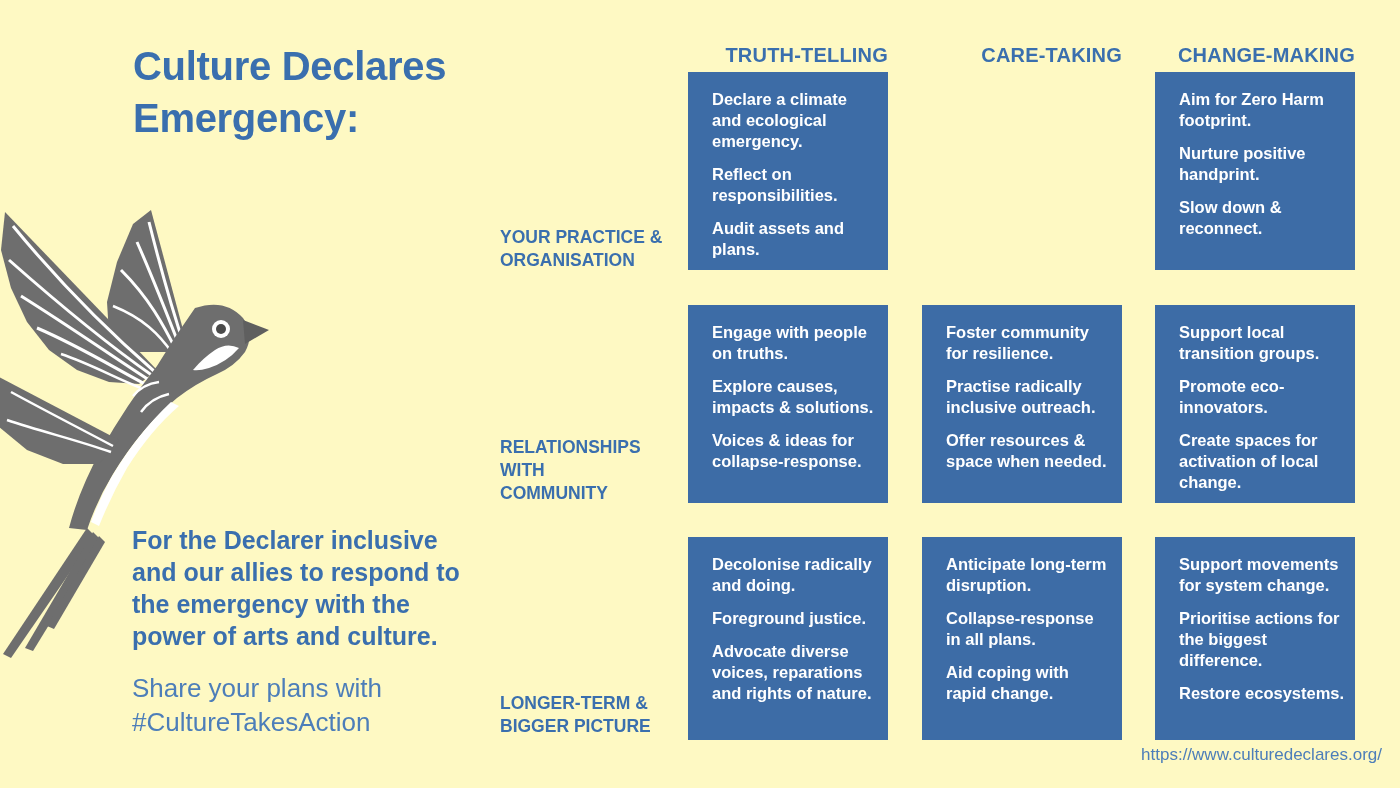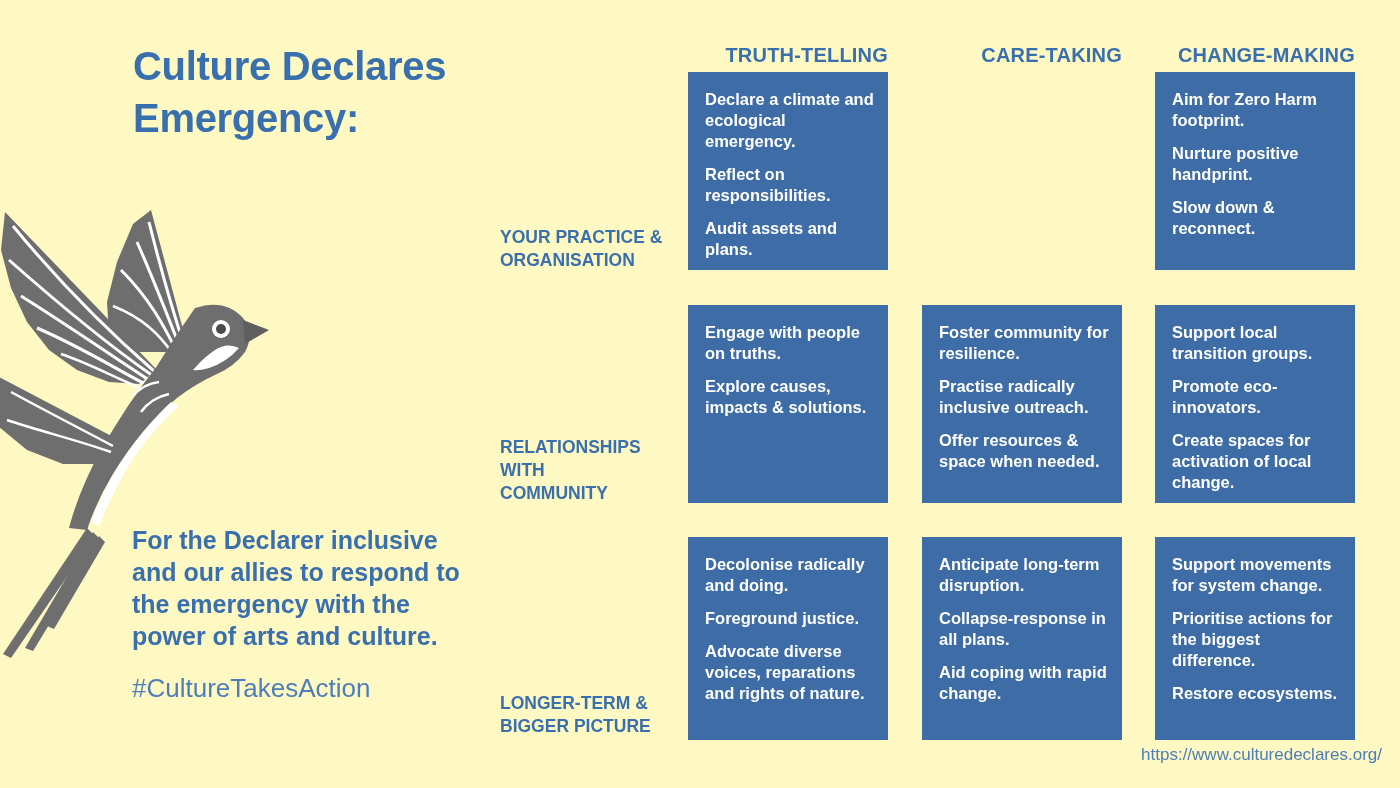--- a/index.html
+++ b/index.html
@@ -18,21 +18,21 @@
   
   .col-head{position:absolute;top:44px;width:200px;text-align:right;
     font-size:20px;font-weight:bold;color:#3a6fae;letter-spacing:0.2px;white-space:nowrap;}
   .ch0{left:688px}.ch1{left:922px}.ch2{left:1155px}
   .row-label{position:absolute;left:500px;width:178px;
     font-size:17.5px;line-height:23px;font-weight:bold;color:#3a6fae;}
   .rl0{top:226px}.rl1{top:436px}.rl2{top:692px}
   .cell{position:absolute;width:200px;background:#3d6ca6;color:#ffffff;
     font-weight:bold;font-size:16.5px;line-height:21px;
     padding:17px 10px 0 15px;box-sizing:border-box;overflow:hidden;}
-  .cell p{margin:0 0 12px 2px;}
+  .cell p{margin:0 0 12px 9px;}
   .c0{left:688px}.c1{left:922px}.c2{left:1155px}
   .r0{top:72px;height:198px}.r1{top:305px;height:198px}.r2{top:537px;height:203px}
   
   .url{position:absolute;right:18px;top:745px;font-size:17px;color:#4d7eb9;text-decoration:none;}
   
   .bird{position:absolute;left:-2px;top:202px;width:272px;height:462px;}
 </style>
 </head>
 <body>
 
@@ -79,20 +79,21 @@
   </svg>
 
   <div class="title">
       <div>Culture Declares</div>
       <div>Emergency:</div>
     </div>
 
   <div class="desc">For the Declarer inclusive and our allies to respond to the emergency with the power of arts and culture.</div>
 
   <div class="share">
+    <div>Share your plans with</div>
     <div>#CultureTakesAction</div>
   </div>
 
   <div class="col-head ch0">TRUTH-TELLING</div>
   <div class="col-head ch1">CARE-TAKING</div>
   <div class="col-head ch2">CHANGE-MAKING</div>
 
   <div class="row-label rl0">
       <div>YOUR PRACTICE &amp;</div>
       <div>ORGANISATION</div>
@@ -114,20 +115,21 @@
     </div>
   <div class="cell r0 c2">
       <p>Aim for Zero Harm footprint.</p>
       <p>Nurture positive handprint.</p>
       <p>Slow down &amp; reconnect.</p>
     </div>
 
   <div class="cell r1 c0">
       <p>Engage with people on truths.</p>
       <p>Explore causes, impacts &amp; solutions.</p>
+      <p>Voices &amp; ideas for collapse-response.</p>
     </div>
   <div class="cell r1 c1">
       <p>Foster community for resilience.</p>
       <p>Practise radically inclusive outreach.</p>
       <p>Offer resources &amp; space when needed.</p>
     </div>
   <div class="cell r1 c2">
       <p>Support local transition groups.</p>
       <p>Promote eco-innovators.</p>
       <p>Create spaces for activation of local change.</p>

